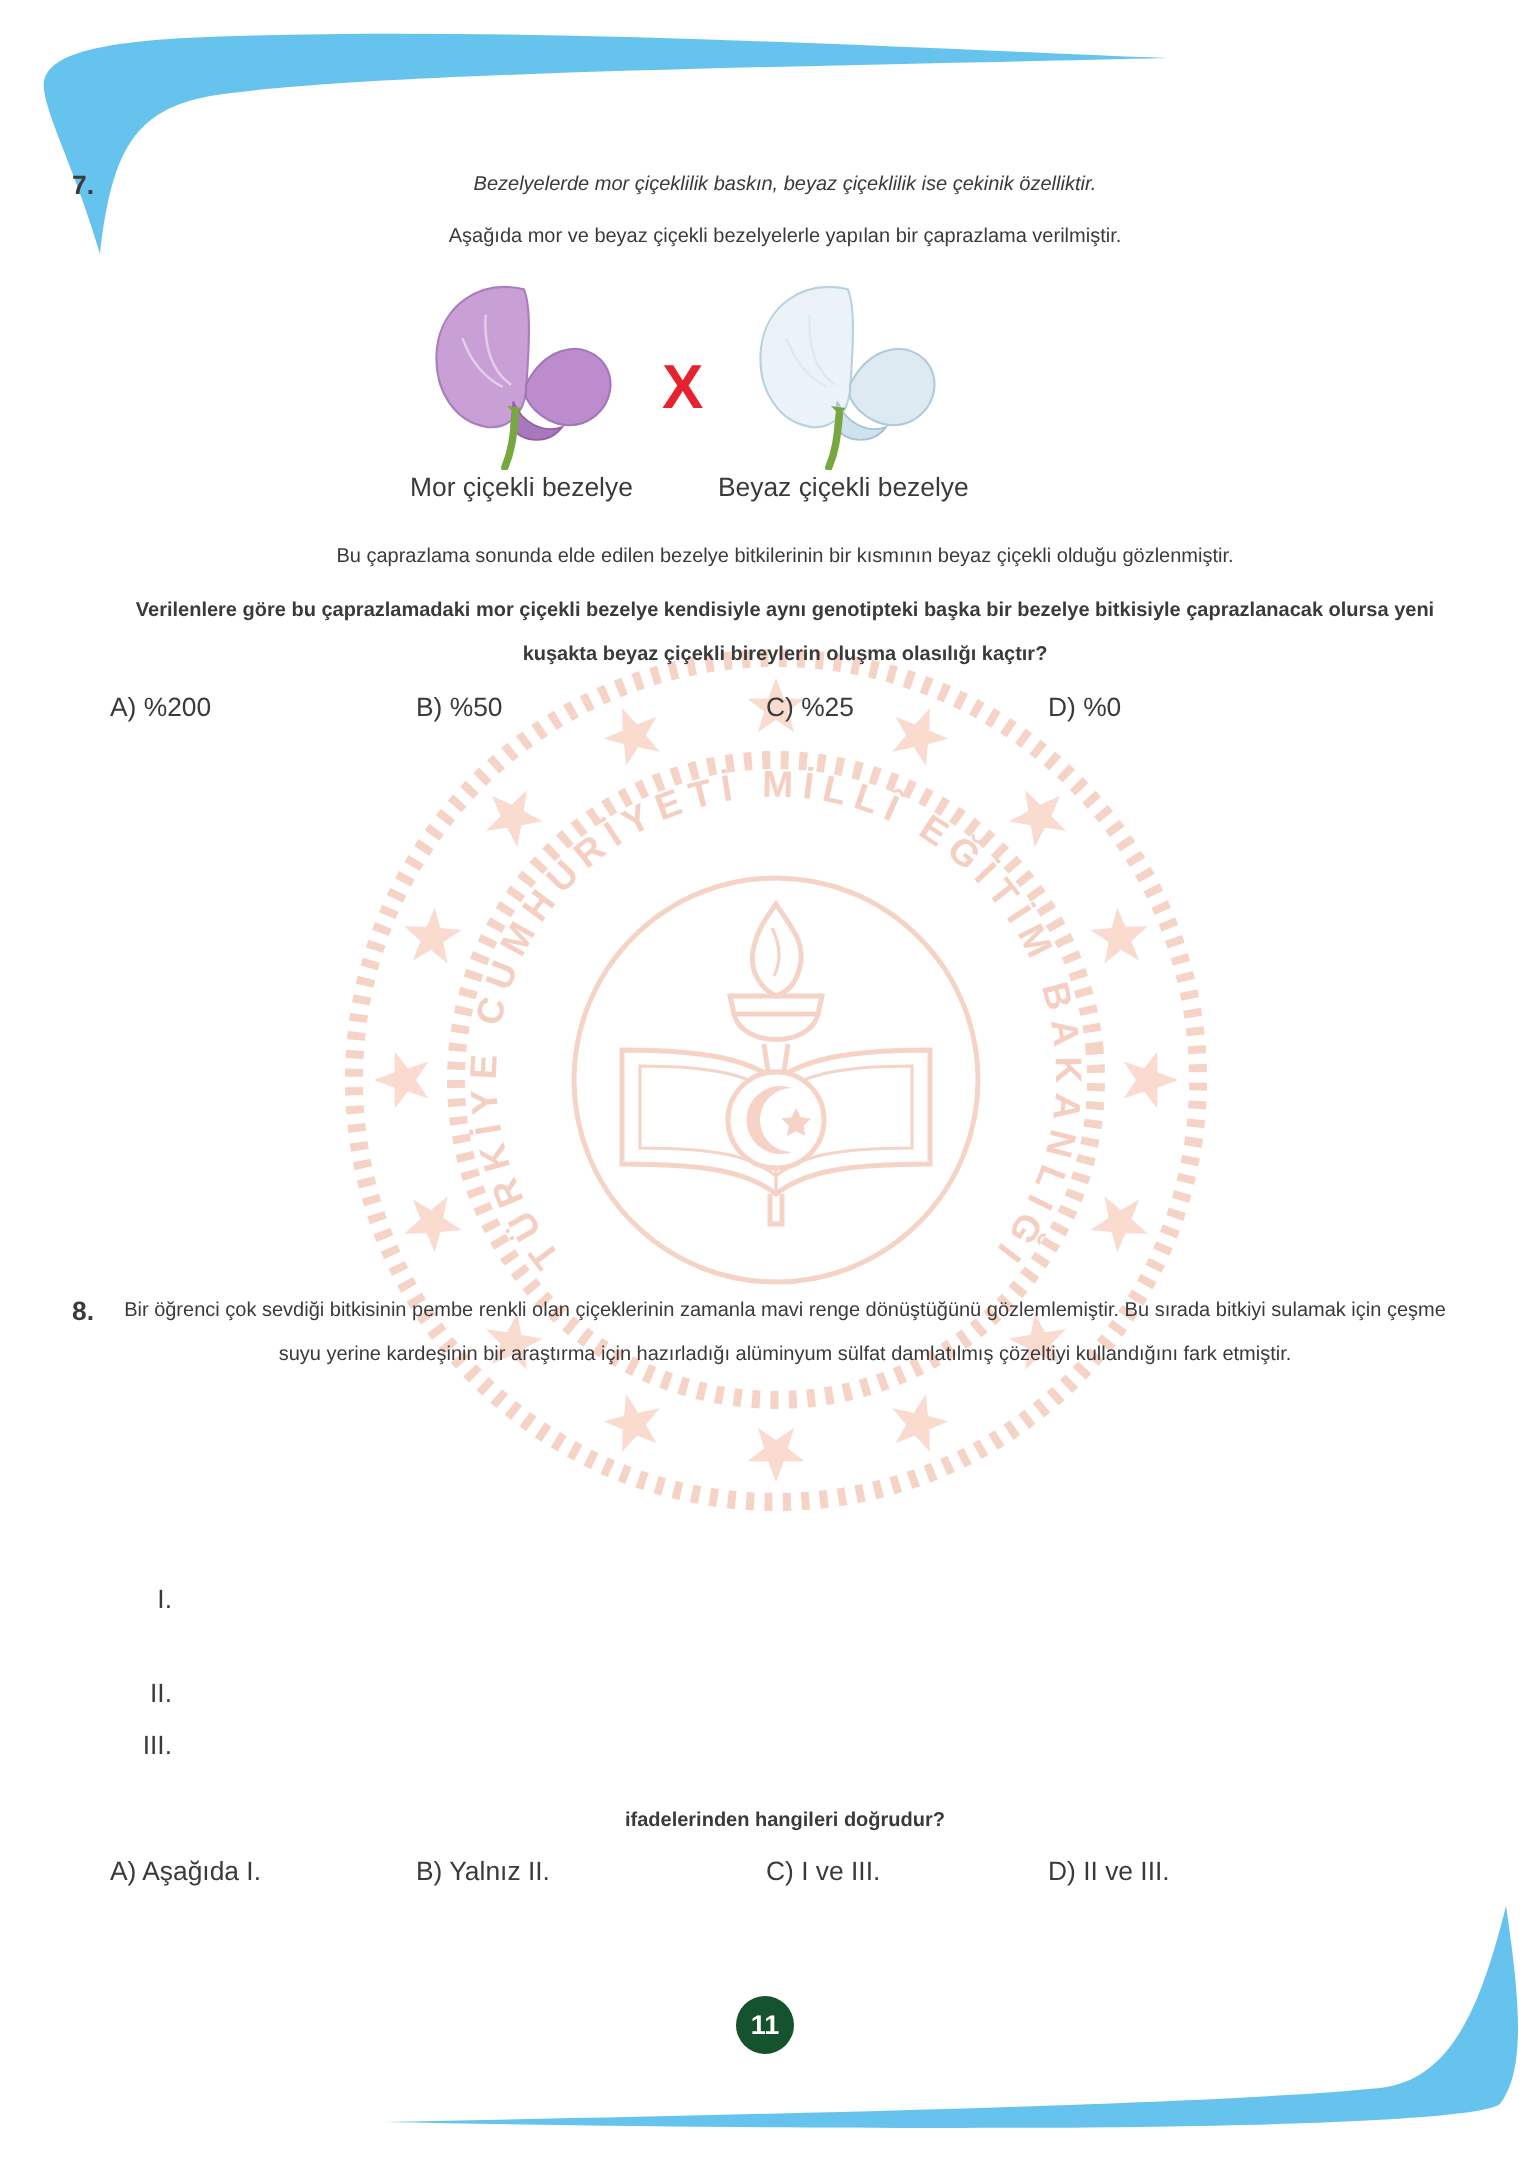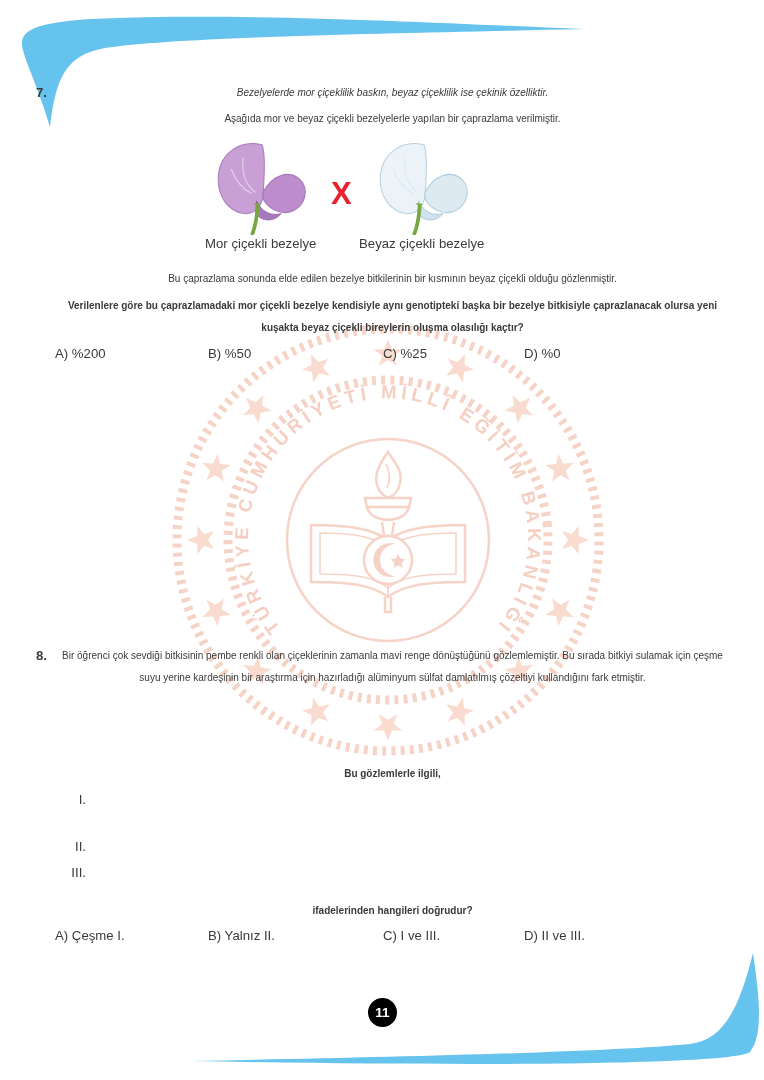--- a/index.html
+++ b/index.html
@@ -14,21 +14,21 @@
   .body-block{position:absolute;left:57px;width:671px;font-size:10px;line-height:21.5px;text-align:center;}
   .opt-row{position:absolute;left:55px;width:690px;height:22px;}
   .opt{position:absolute;top:0;font-size:13.2px;white-space:nowrap;}
   .opt.c0{left:0;} .opt.c1{left:153px;} .opt.c2{left:328px;} .opt.c3{left:469px;}
   .item-num{position:absolute;left:60px;width:26px;text-align:right;font-size:13.2px;line-height:21.5px;}
   .item-text{position:absolute;left:93px;width:638px;font-size:13.2px;line-height:21.5px;}
   .flower-label{position:absolute;font-size:13.2px;text-align:left;white-space:nowrap;}
   .cross{position:absolute;left:331px;top:176px;font-size:31px;font-weight:bold;color:#e8212e;font-family:"Liberation Sans",sans-serif;}
   .page-badge{
     position:absolute;left:368px;top:998px;width:29px;height:29px;border-radius:50%;
-    background:#000000;color:#fff;font-size:13.5px;font-weight:bold;
+    background:#14532d;color:#fff;font-size:13.5px;font-weight:bold;
     display:flex;align-items:center;justify-content:center;
   }
   .wm{position:absolute;left:0;top:0;z-index:0;}
   .content{position:absolute;left:0;top:0;width:764px;height:1080px;z-index:2;}
   svg{display:block;}
 </style>
 </head>
 <body>
 
 <div class="page">
@@ -136,32 +136,31 @@
 
     <div class="opt-row" style="top:346px">
       <span class="opt c0">A) %200</span>
       <span class="opt c1">B) %50</span>
       <span class="opt c2">C) %25</span>
       <span class="opt c3">D) %0</span>
     </div>
 
     <div class="qnum" style="top:645px">8.</div>
     <div class="body-block" style="top:645px">Bir öğrenci çok sevdiği bitkisinin pembe renkli olan çiçeklerinin zamanla mavi renge dönüştüğünü gözlemlemiştir. Bu sırada bitkiyi sulamak için çeşme suyu yerine kardeşinin bir araştırma için hazırladığı alüminyum sülfat damlatılmış çözeltiyi kullandığını fark etmiştir.</div>
-    <div class="body-block bold" style="top:763px">Bu gözlemlerle ilgili,</div>
 
     <div class="item-num" style="top:789px">I.</div>
 
     <div class="item-num" style="top:836px">II.</div>
 
     <div class="item-num" style="top:862px">III.</div>
 
     <div class="body-block bold" style="top:900px">ifadelerinden hangileri doğrudur?</div>
 
     <div class="opt-row" style="top:928px">
-      <span class="opt c0">A) Çeşme I.</span>
+      <span class="opt c0">A) Aşağıda I.</span>
       <span class="opt c1">B) Yalnız II.</span>
       <span class="opt c2">C) I ve III.</span>
       <span class="opt c3">D) II ve III.</span>
     </div>
 
     <div class="page-badge">
       <span>11</span>
     </div>
   </div>
 </div>

